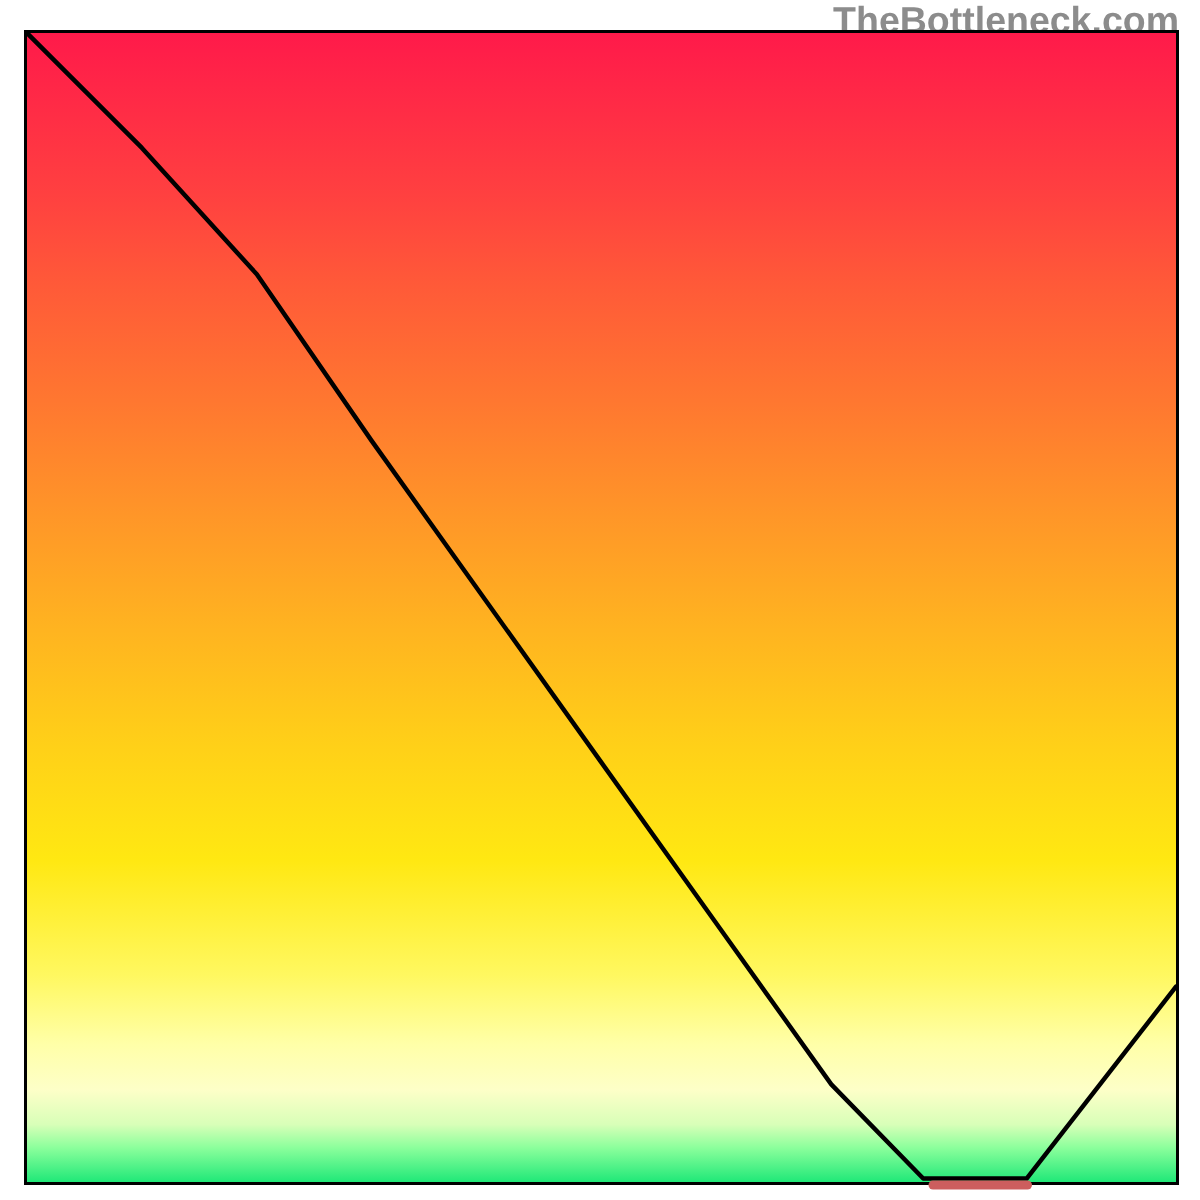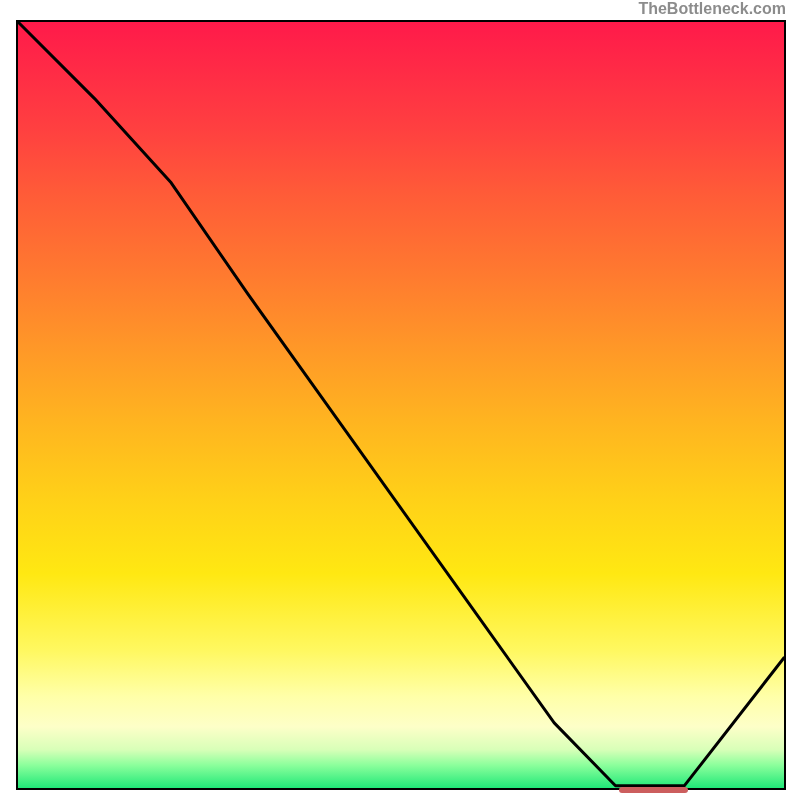--- a/index.html
+++ b/index.html
@@ -42,21 +42,21 @@
     position: absolute;
     inset: 0;
     width: 100%;
     height: 100%;
   }
   .watermark {
     position: absolute;
     top: 0px;
     right: 14px;
     font-family: Arial, Helvetica, sans-serif;
-    font-size: 16px;
+    font-size: 25px;
     font-weight: bold;
     color: #8c8c8c;
   }
   .flat-marker {
     position: absolute;
     background: #cc5e5e;
     height: 6px;
     border-radius: 3px;
   }
 </style>

